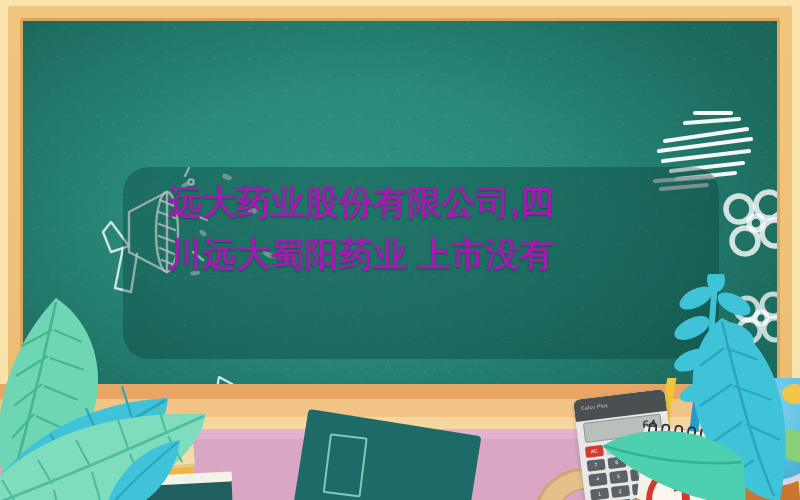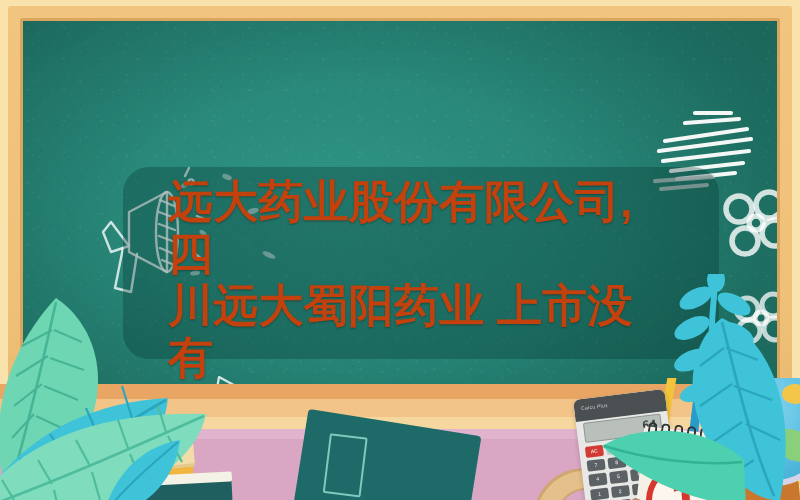--- a/index.html
+++ b/index.html
@@ -78,22 +78,22 @@
     width:596px; height:192px;
     background:rgba(3,48,42,.30);
     border-radius:26px;
   }
 
   
   .headline{
     position:absolute;
     left:168px; top:176px;
     width:470px;
-    color:#c2410c;
-    font-size:45px;
+    color:#a21caf;
+    font-size:34px;
     line-height:52px;
     font-weight:700;
     letter-spacing:.2px;
     text-shadow:0 1px 2px rgba(0,0,0,.30);
     white-space:pre-wrap;
   }
 
   
   .desk{
     position:absolute;

